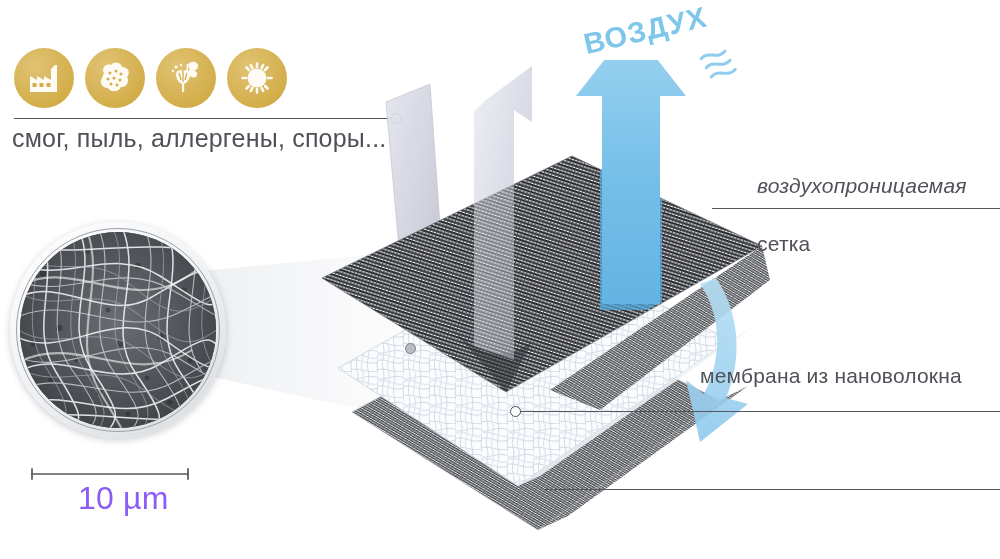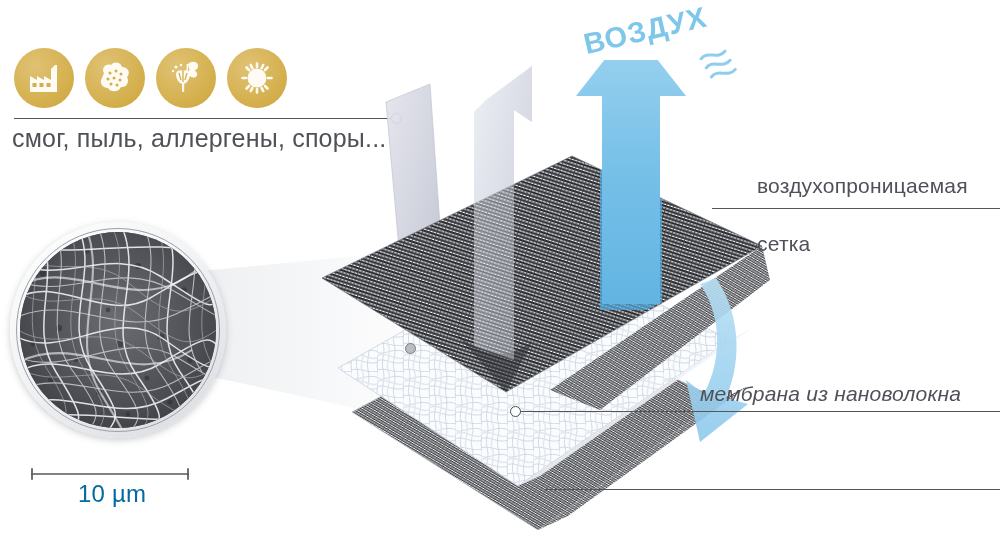--- a/index.html
+++ b/index.html
@@ -50,23 +50,23 @@
     position:absolute;
     color:#4f5158;
     letter-spacing:.2px;
     white-space:nowrap;
   }
   #pollutant-label{
     left:12px; top:124px;
     font-size:25px;
   }
   .side-label{font-size:21px;}
-  #label-mesh-top-1{left:757px;top:174px;}
+  #label-mesh-top-1{left:757px;top:174px;font-style:italic;}
   #label-mesh-top-2{left:757px;top:232px;}
-  #label-membrane{left:700px;top:382px;font-style:italic;}
+  #label-membrane{left:700px;top:364px;}
   #label-mesh-bottom{left:693px;top:456px;}
   
   #air-word{
     position:absolute;
     left:588px; top:28px;
     font-size:29px;
     font-weight:700;
     color:#7ec6ea;
     letter-spacing:1px;
     transform:rotate(-13deg);
@@ -112,22 +112,22 @@
   }
   
   #scale-bar{
     position:absolute;
     left:30px; top:468px;
     width:160px;height:12px;
   }
   #scale-text{
     position:absolute;
     left:78px; top:480px;
-    font-size:24px;
-    color:#0369a1;
+    font-size:32px;
+    color:#8b5cf6;
   }
   
   #stack{
     position:absolute;
     left:300px; top:60px;
     width:480px; height:470px;
   }
 </style>
 </head>
 <body>

